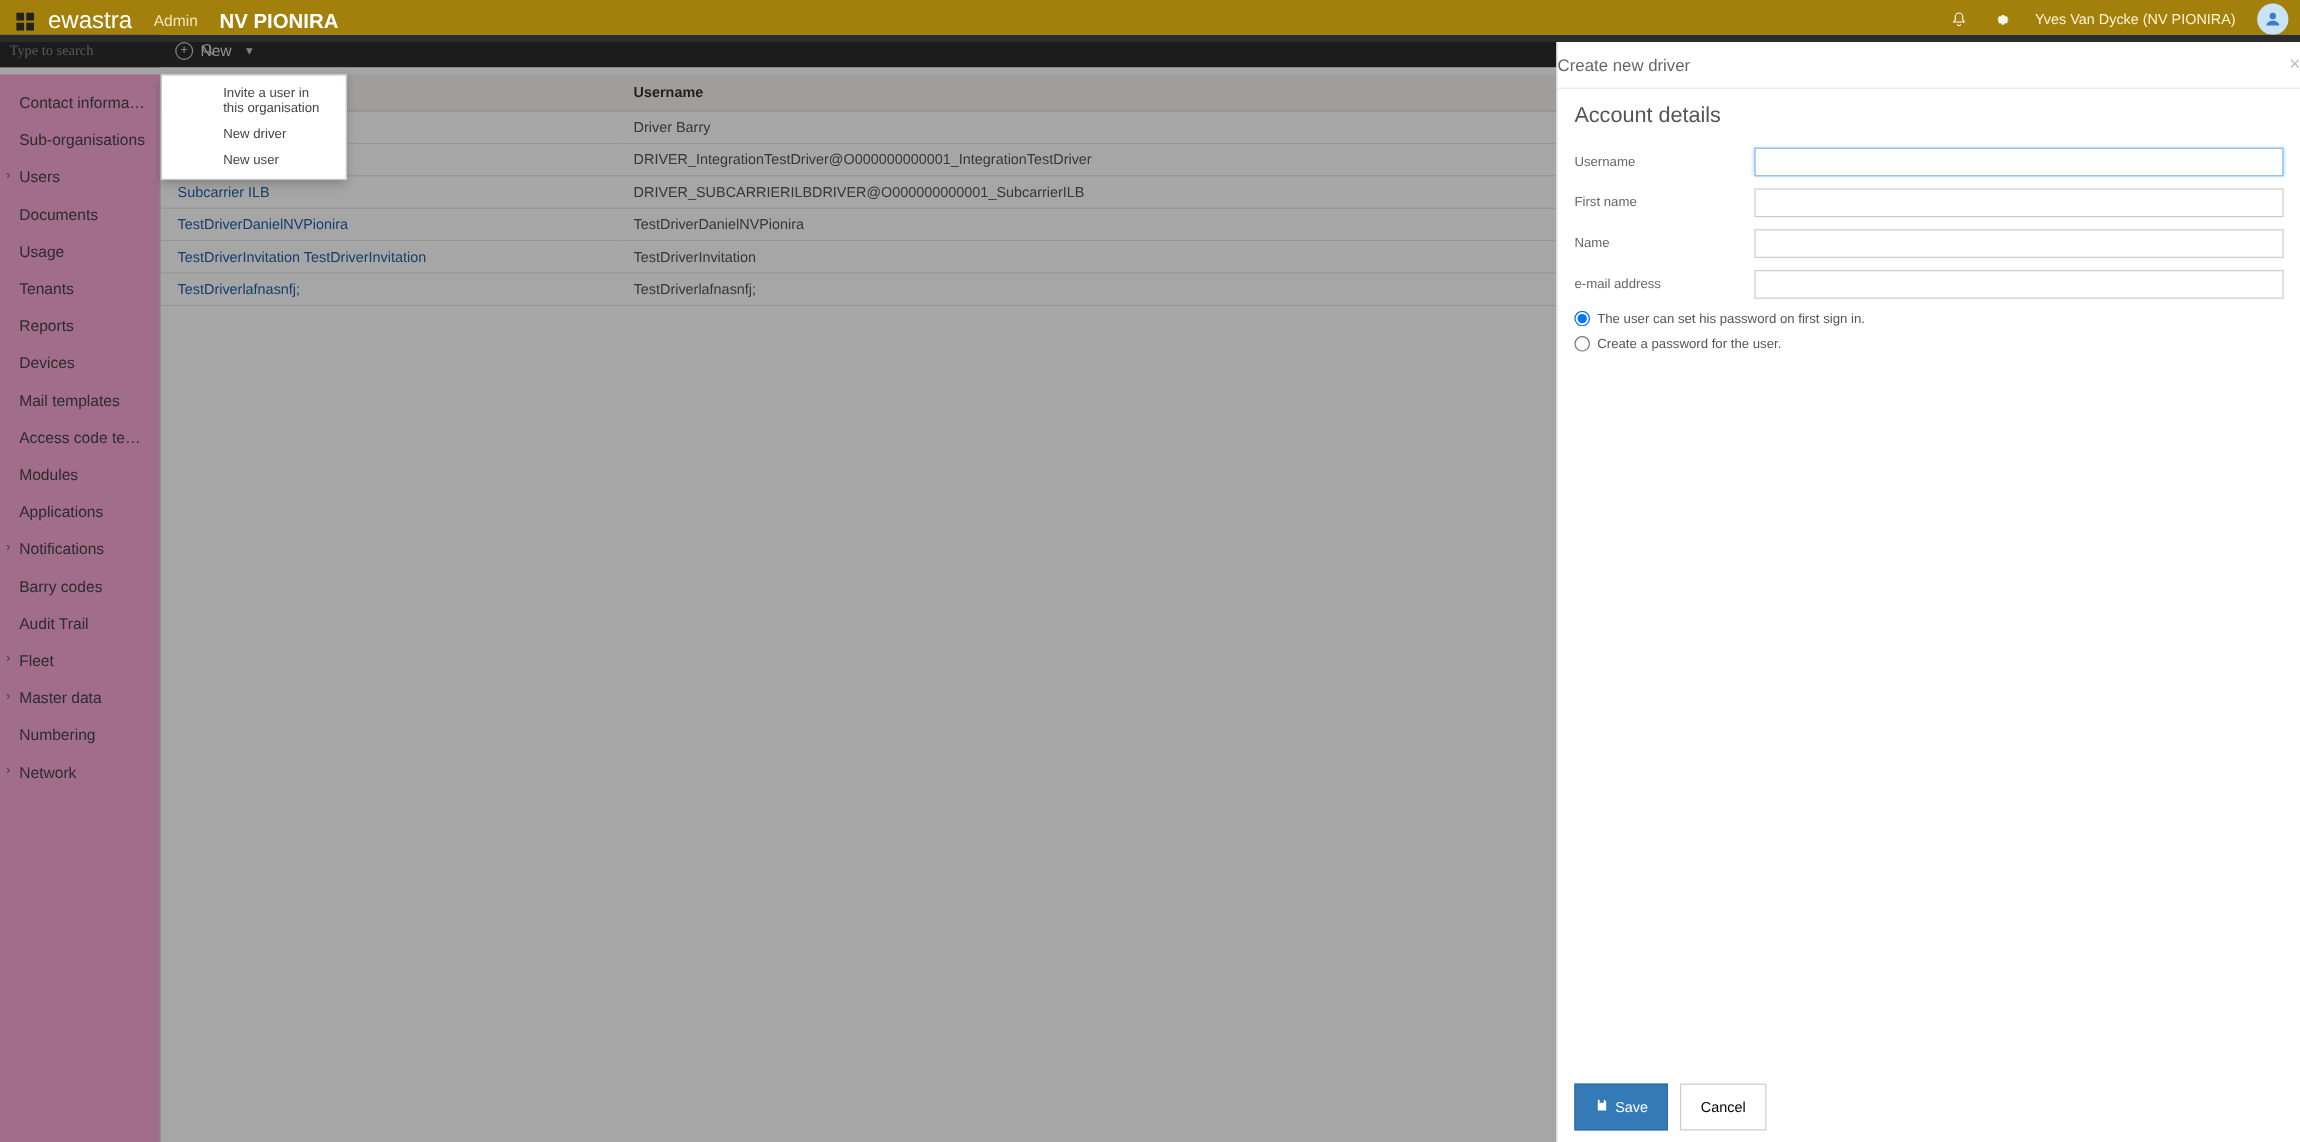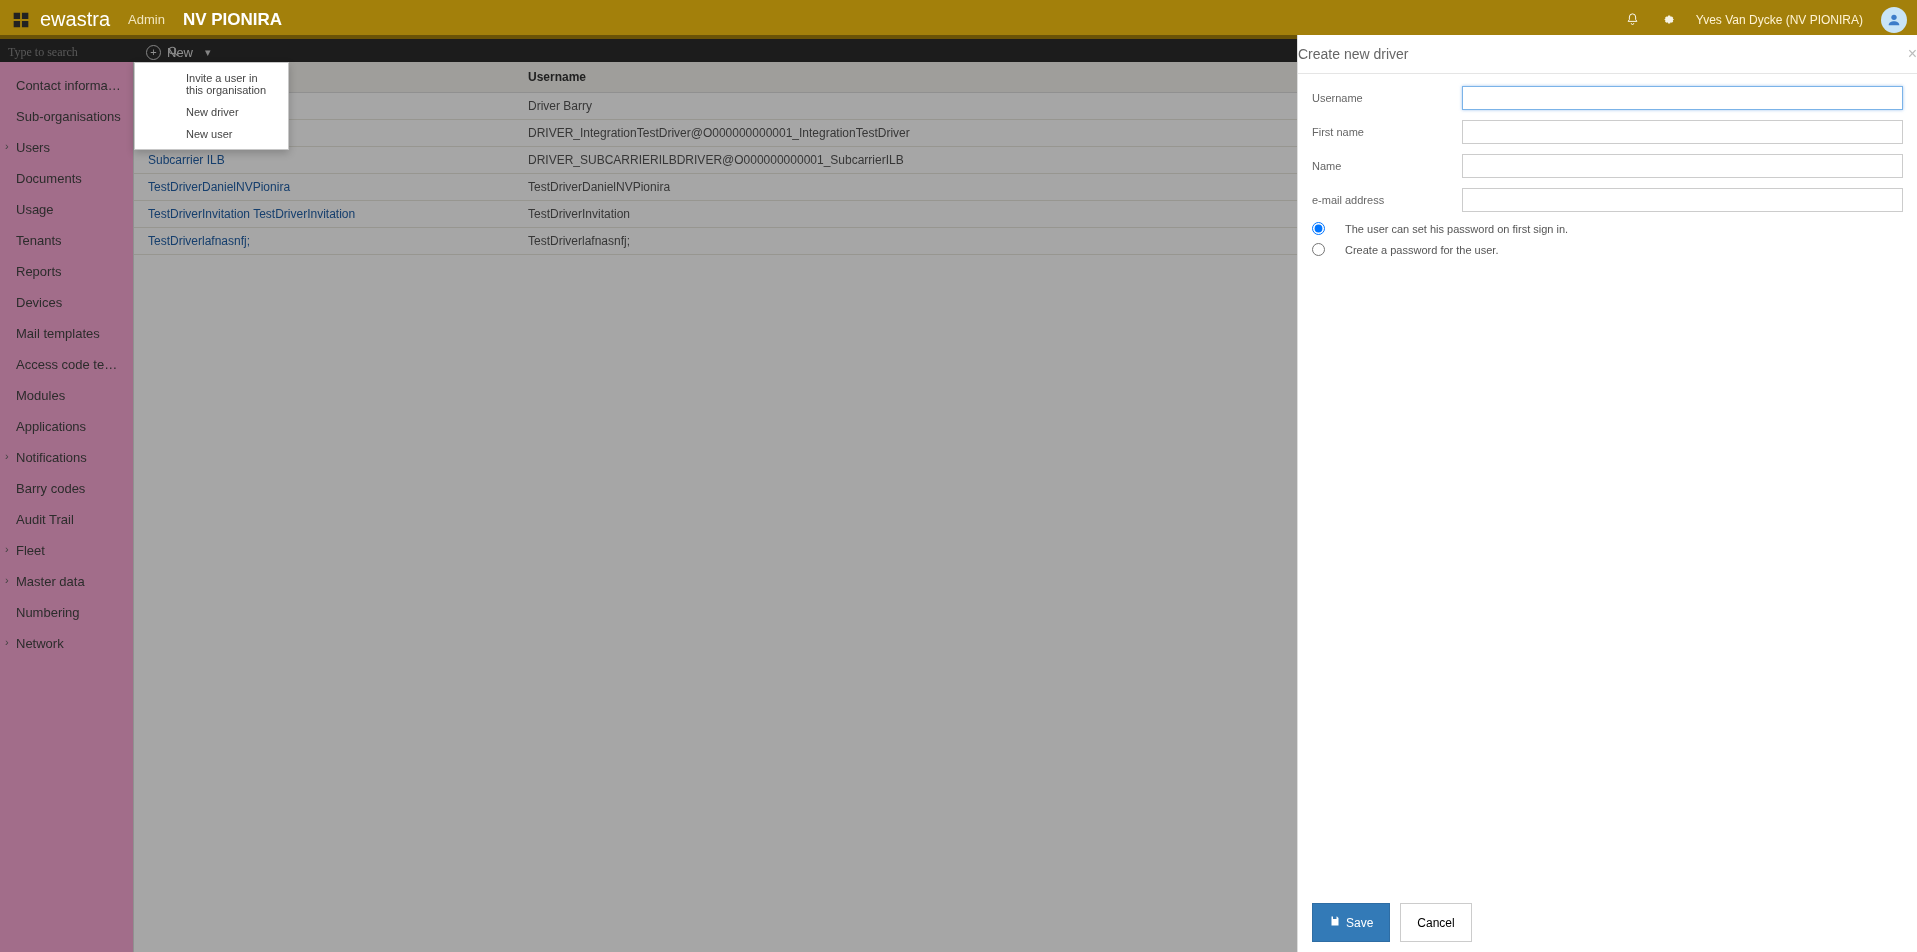--- a/index.html
+++ b/index.html
@@ -9,24 +9,24 @@
     background: #fff;
     color: #333;
     overflow: hidden;
     width: 1917px;
     height: 952px;
     position: relative;
   }
 
   
   .top-header {
-    height: 39px;
+    height: 29px;
     background: #a3800b;
     display: flex;
-    align-items: center;
+    align-items: flex-end;
     padding: 0 10px;
     color: #fff;
   }
   .logo-area { display: flex; align-items: center; gap: 6px; }
   .logo-icon {
     width: 22px; height: 22px;
     display: inline-flex; align-items: center; justify-content: center;
   }
   .logo-text { font-size: 20px; font-weight: 400; color: #fff; margin-left: 2px; }
   .logo-admin { font-size: 13px; color: #f2e5bd; margin-left: 12px; }
@@ -215,21 +215,21 @@
     padding: 0 6px;
     font-size: 12px;
   }
   .form-input.focused {
     border: 1px solid #7bb3e8;
     box-shadow: 0 0 3px rgba(100,160,230,0.6);
   }
   .radio-row {
     display: flex;
     align-items: center;
-    gap: 20px;
+    gap: 6px;
     margin-top: 8px;
     font-size: 11px;
     color: #555;
   }
   .radio-row input { margin: 0; }
   .panel-footer {
     padding: 10px 14px;
     display: flex;
     gap: 10px;
   }
@@ -372,20 +372,21 @@
     <div class="dropdown-item">New driver</div>
     <div class="dropdown-item">New user</div>
   </div>
 
 <div class="side-panel">
   <div class="panel-header">
     <span>Create new driver</span>
     <span class="panel-close">×</span>
   </div>
   <div class="panel-body">
+    <div class="section-title">Account details</div>
 
     <div class="form-row">
       <div class="form-label">Username</div>
       <input class="form-input focused" style="">
     </div>
     <div class="form-row">
       <div class="form-label">First name</div>
       <input class="form-input" style="">
     </div>
     <div class="form-row">

